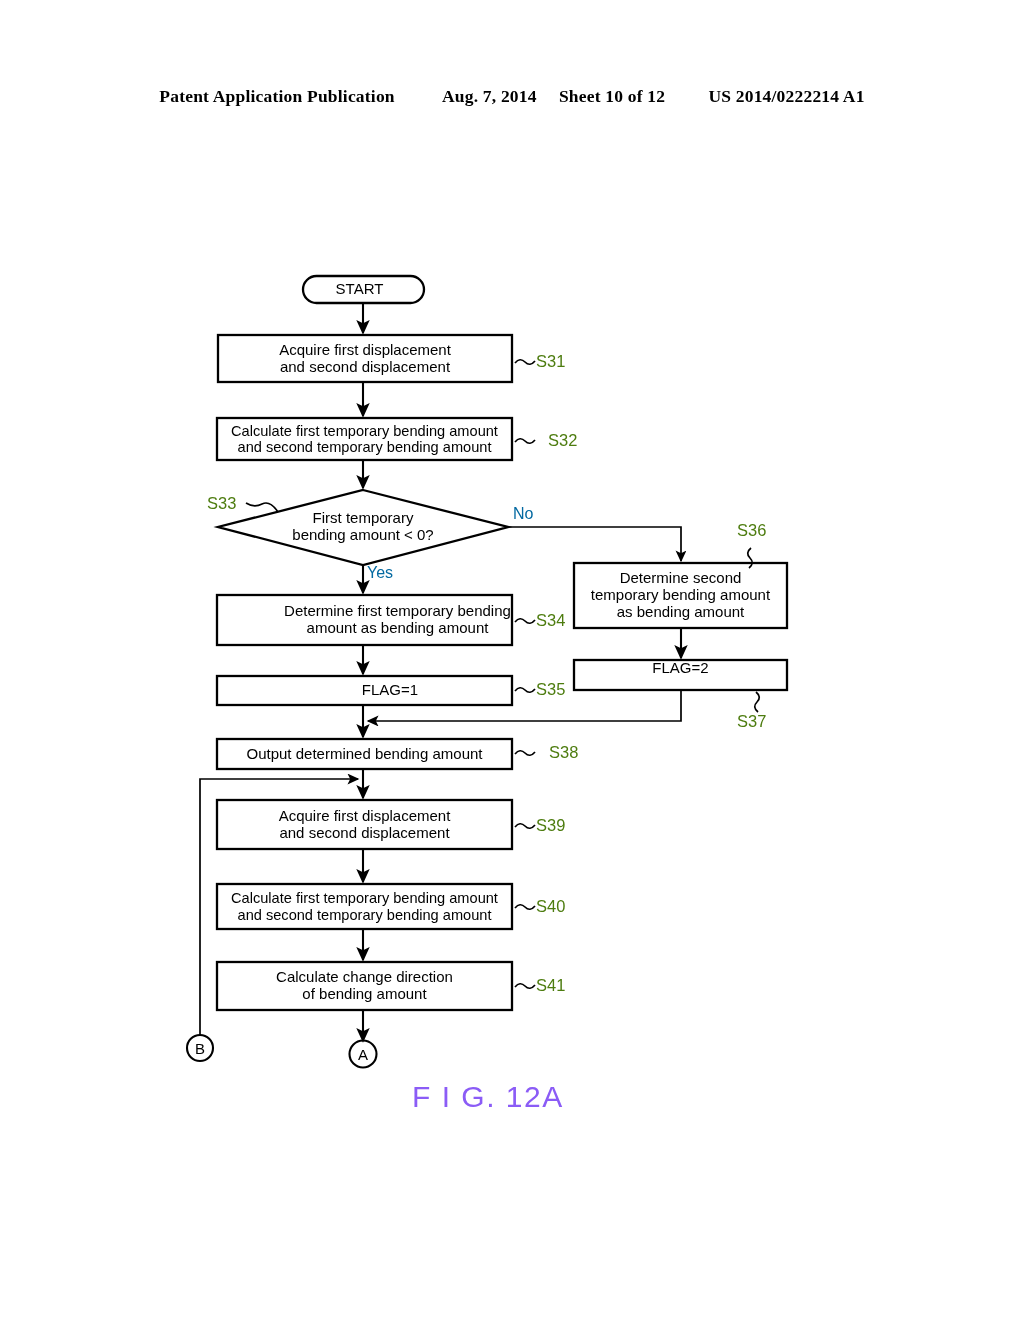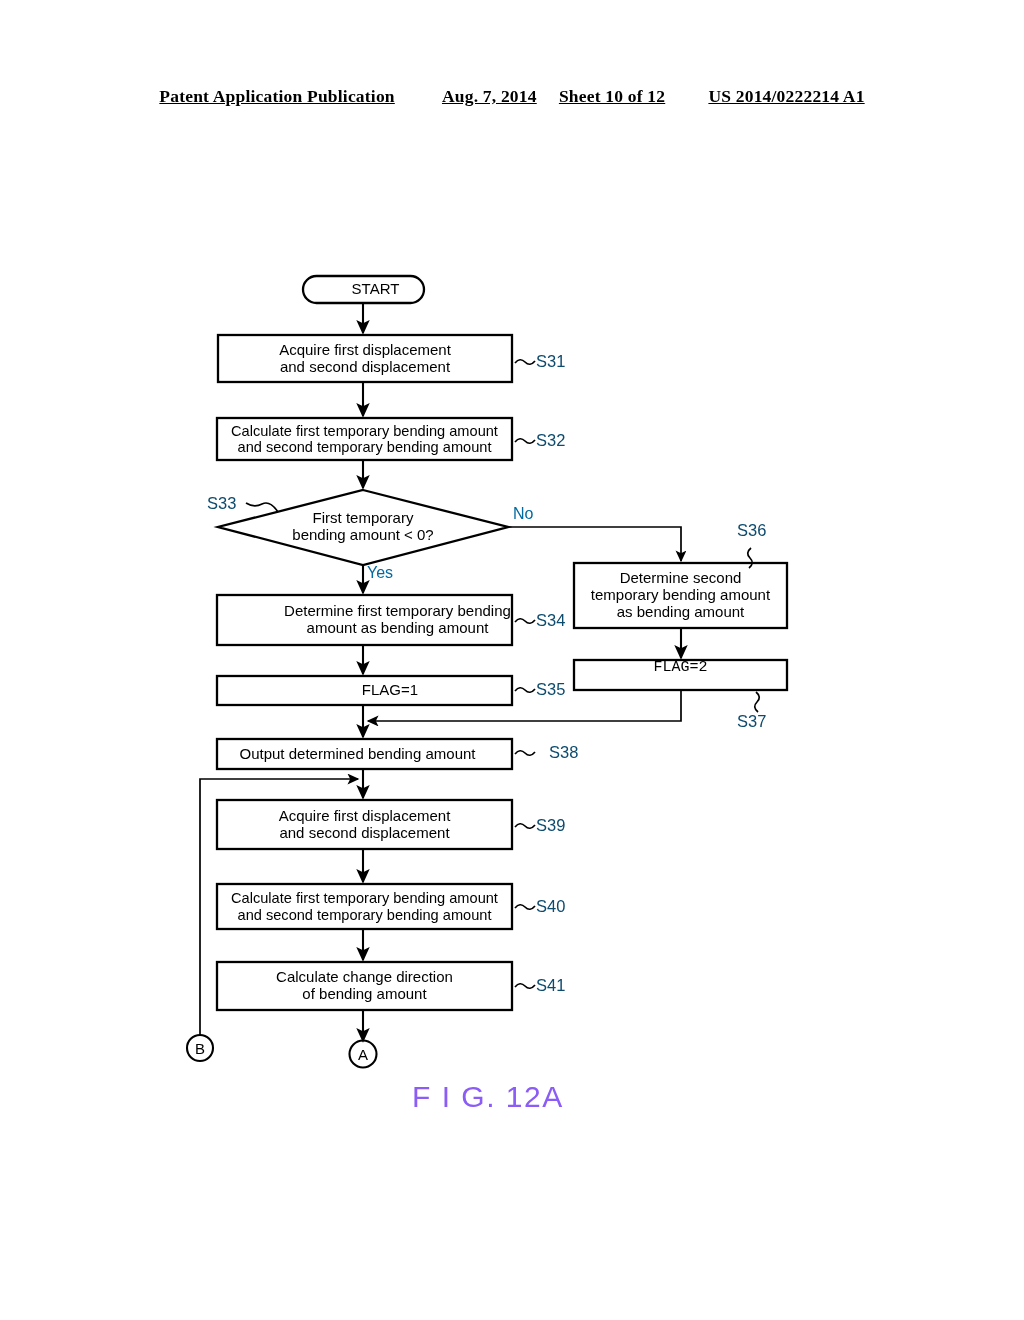--- a/index.html
+++ b/index.html
@@ -23,21 +23,21 @@
     left: 0;
     top: 86px;
     width: 1024px;
     text-align: center;
     font-family: "Liberation Serif", serif;
     font-weight: bold;
     font-size: 17.5px;
     letter-spacing: 0.2px;
     white-space: nowrap;
   }
-  #pub-header .seg { display: inline-block; text-decoration: underline; }
+  #pub-header .seg { display: inline-block; }
   #pub-header .gap-lg { display: inline-block; width: 38px; }
   #pub-header .gap-sm { display: inline-block; width: 13px; }
   #pub-header .gap-md { display: inline-block; width: 34px; }
 
   
   #chart-svg {
     position: absolute;
     left: 0;
     top: 0;
     width: 1024px;
@@ -56,21 +56,21 @@
     line-height: 1.12;
     color: #000;
     pointer-events: none;
   }
   .node-text span { display: block; }
 
   .step-label {
     position: absolute;
     font-family: "Liberation Sans", sans-serif;
     font-size: 16.5px;
-    color: #0c4a6e;
+    color: #4d7c0f;
     white-space: nowrap;
   }
   .branch-label {
     position: absolute;
     font-family: "Liberation Sans", sans-serif;
     font-size: 16px;
     color: #0369a1;
     white-space: nowrap;
   }
   .conn-letter {
@@ -173,39 +173,39 @@
 
       <path d="M246,503 q8,5 16,1 q8,-4 16,8" stroke-width="1.7"></path>
 
       <path d="M751,548 q-6,5 -1,10 q5,5 -1,10" stroke-width="1.7"></path>
 
       <path d="M756,692 q6,5 1,10 q-5,5 1,10" stroke-width="1.7"></path>
 
     </g>
   </svg>
 
-  <div class="node-text" style="left:315px; top:276px; width:121px; height:27px;">
+  <div class="node-text" style="left:299px; top:276px; width:121px; height:27px;">
     <span>START</span>
   </div>
 
   <div class="node-text" style="left:218px; top:335px; width:294px; height:47px;">
     <div>
       <span>Acquire first displacement</span>
       <span>and second displacement</span>
     </div>
   </div>
   <div class="step-label" style="left:536px; top:352px;">S31</div>
 
   <div class="node-text" style="left:217px; top:418px; width:295px; height:42px; font-size:14.6px;">
     <div>
       <span>Calculate first temporary bending amount</span>
       <span>and second temporary bending amount</span>
     </div>
   </div>
-  <div class="step-label" style="left:536px; top:431px;">S32</div>
+  <div class="step-label" style="left:548px; top:431px;">S32</div>
 
   <div class="node-text" style="left:240px; top:500px; width:246px; height:54px;">
     <div>
       <span>First temporary</span>
       <span>bending amount &lt; 0?</span>
     </div>
   </div>
   <div class="step-label" style="left:207px; top:494px;">S33</div>
   <div class="branch-label" style="left:367px; top:564px;">Yes</div>
   <div class="branch-label" style="left:513px; top:505px;">No</div>
@@ -225,26 +225,26 @@
 
   <div class="node-text" style="left:574px; top:563px; width:213px; height:65px;">
     <div>
       <span>Determine second</span>
       <span>temporary bending amount</span>
       <span>as bending amount</span>
     </div>
   </div>
   <div class="step-label" style="left:737px; top:521px;">S36</div>
 
-  <div class="node-text" style="left:574px; top:660px; width:213px; height:17px;font-family:Liberation Mono, monospace;">
+  <div class="node-text" style="left:574px; top:660px; width:213px; height:17px;">
     <span>FLAG=2</span>
   </div>
   <div class="step-label" style="left:737px; top:712px;">S37</div>
 
-  <div class="node-text" style="left:210px; top:739px; width:295px; height:30px;">
+  <div class="node-text" style="left:217px; top:739px; width:295px; height:30px;">
     <span>Output determined bending amount</span>
   </div>
   <div class="step-label" style="left:536px; top:743px;margin-left:13px;">S38</div>
 
   <div class="node-text" style="left:217px; top:800px; width:295px; height:49px;">
     <div>
       <span>Acquire first displacement</span>
       <span>and second displacement</span>
     </div>
   </div>

